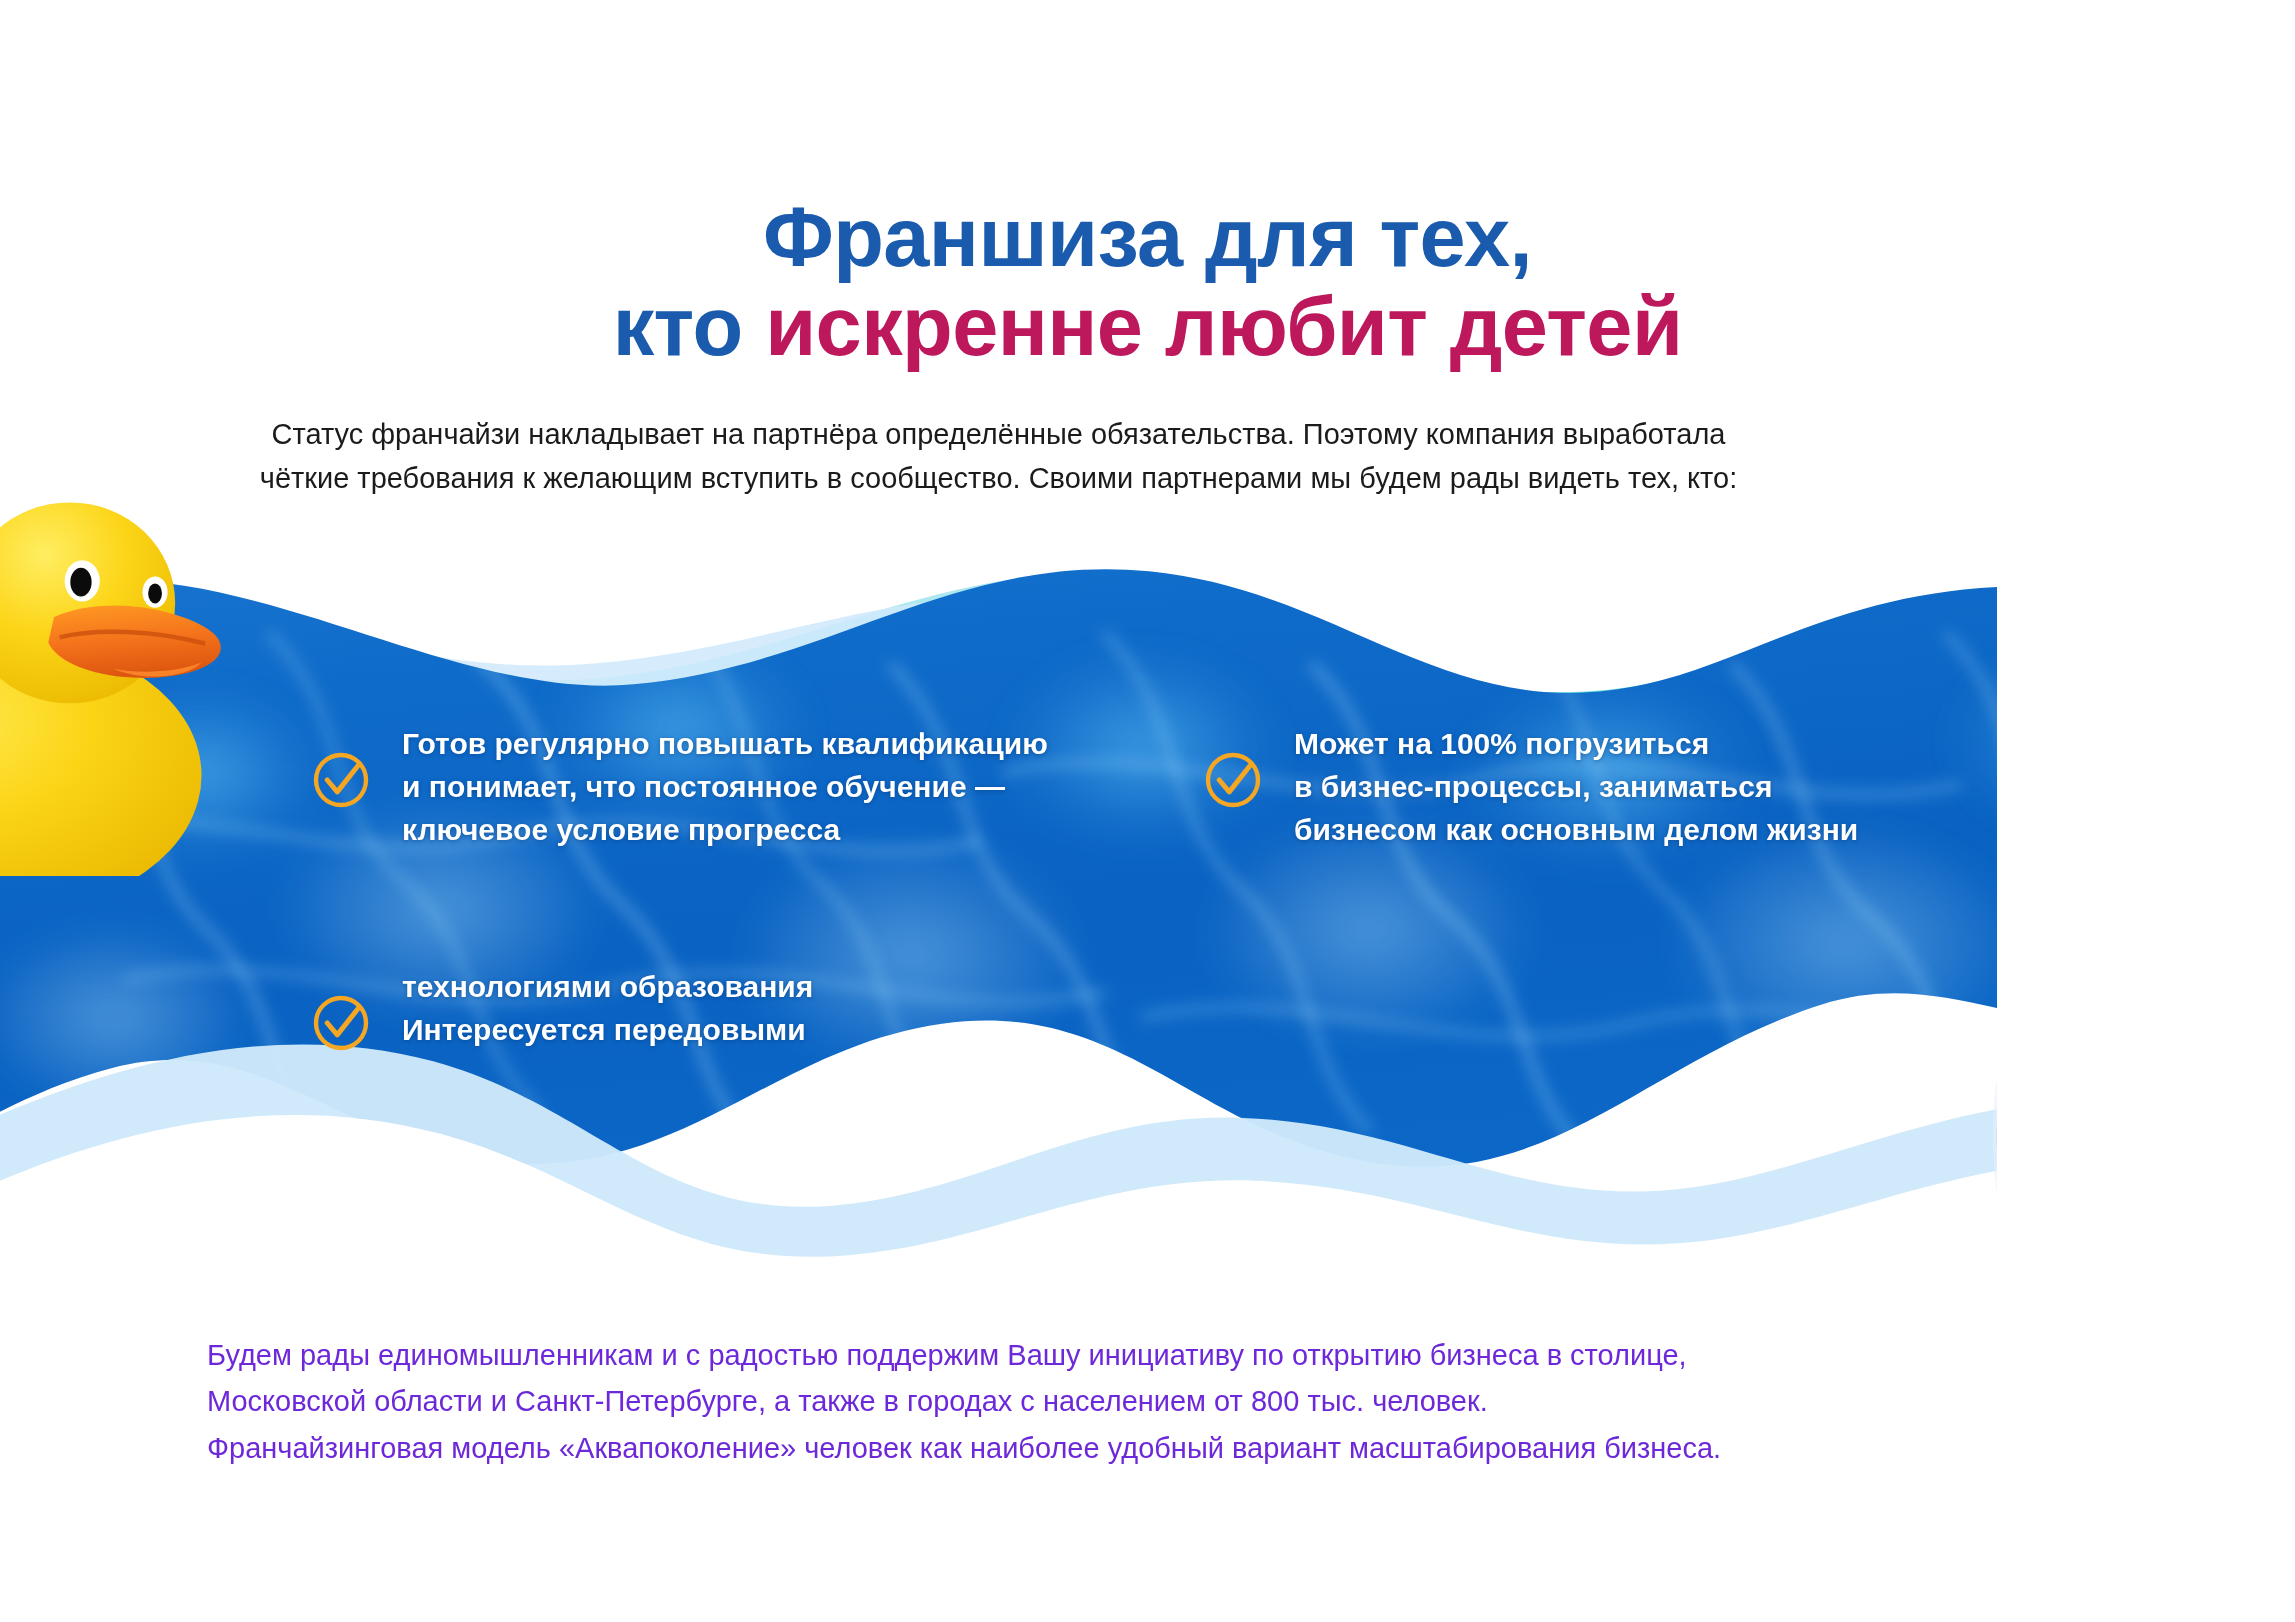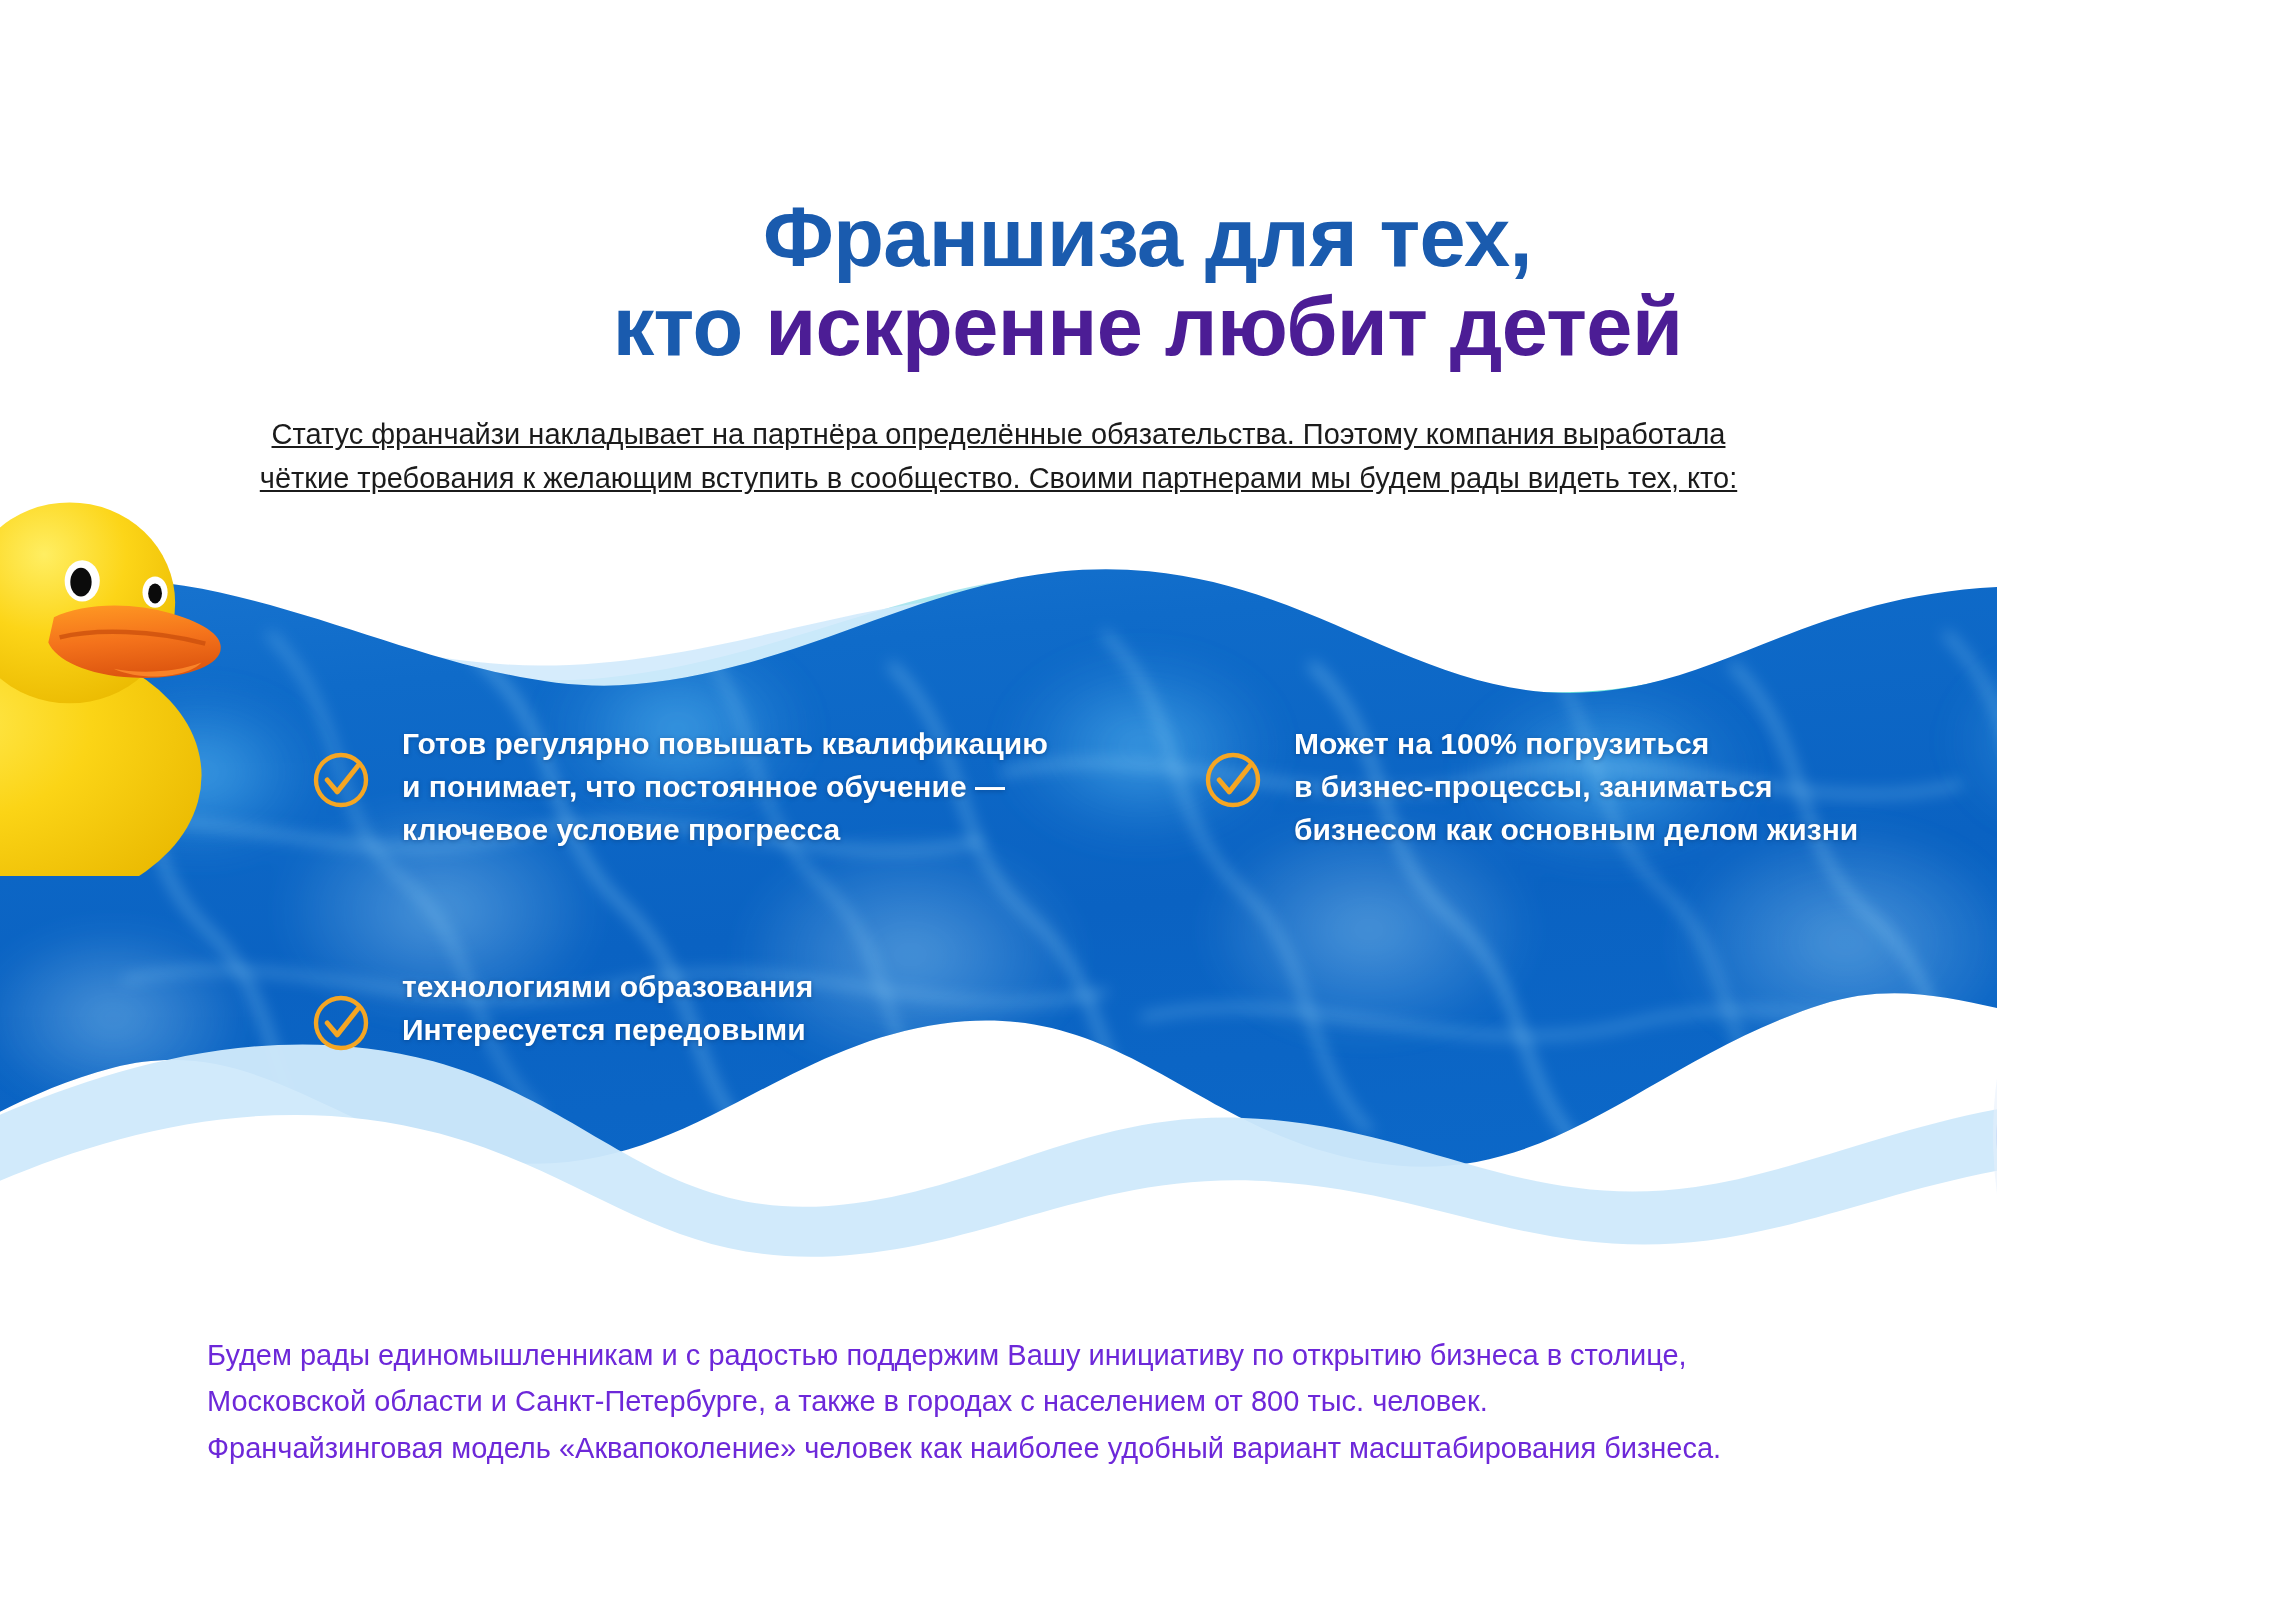--- a/index.html
+++ b/index.html
@@ -26,36 +26,36 @@
     top: 137px;
     width: 2295px;
     text-align: center;
     line-height: 1.08;
     font-weight: 800;
     font-size: 83px;
     letter-spacing: -0.6px;
   }
   .headline .ln { display: block; white-space: nowrap; }
   .hl-blue   { color: #1A5BAE; }
-  .hl-orange { color: #4c1d95; }
+  .hl-orange { color: #be185d; }
 
   
   .intro {
     position: absolute;
     left: 50%;
     transform: translateX(-50%);
     top: 383px;
     width: 1777px;
     text-align: center;
     color: #1b1b1b;
     font-size: 29px;
     line-height: 1.52;
     font-weight: 400;
   }
-  .intro .ln { display: block; text-decoration: underline; }
+  .intro .ln { display: block; }
 
   
   .band {
     position: absolute;
     left: 0;
     top: 477px;
     width: 2295px;
     height: 798px;
   }
   .band svg { display: block; width: 100%; height: 100%; }

